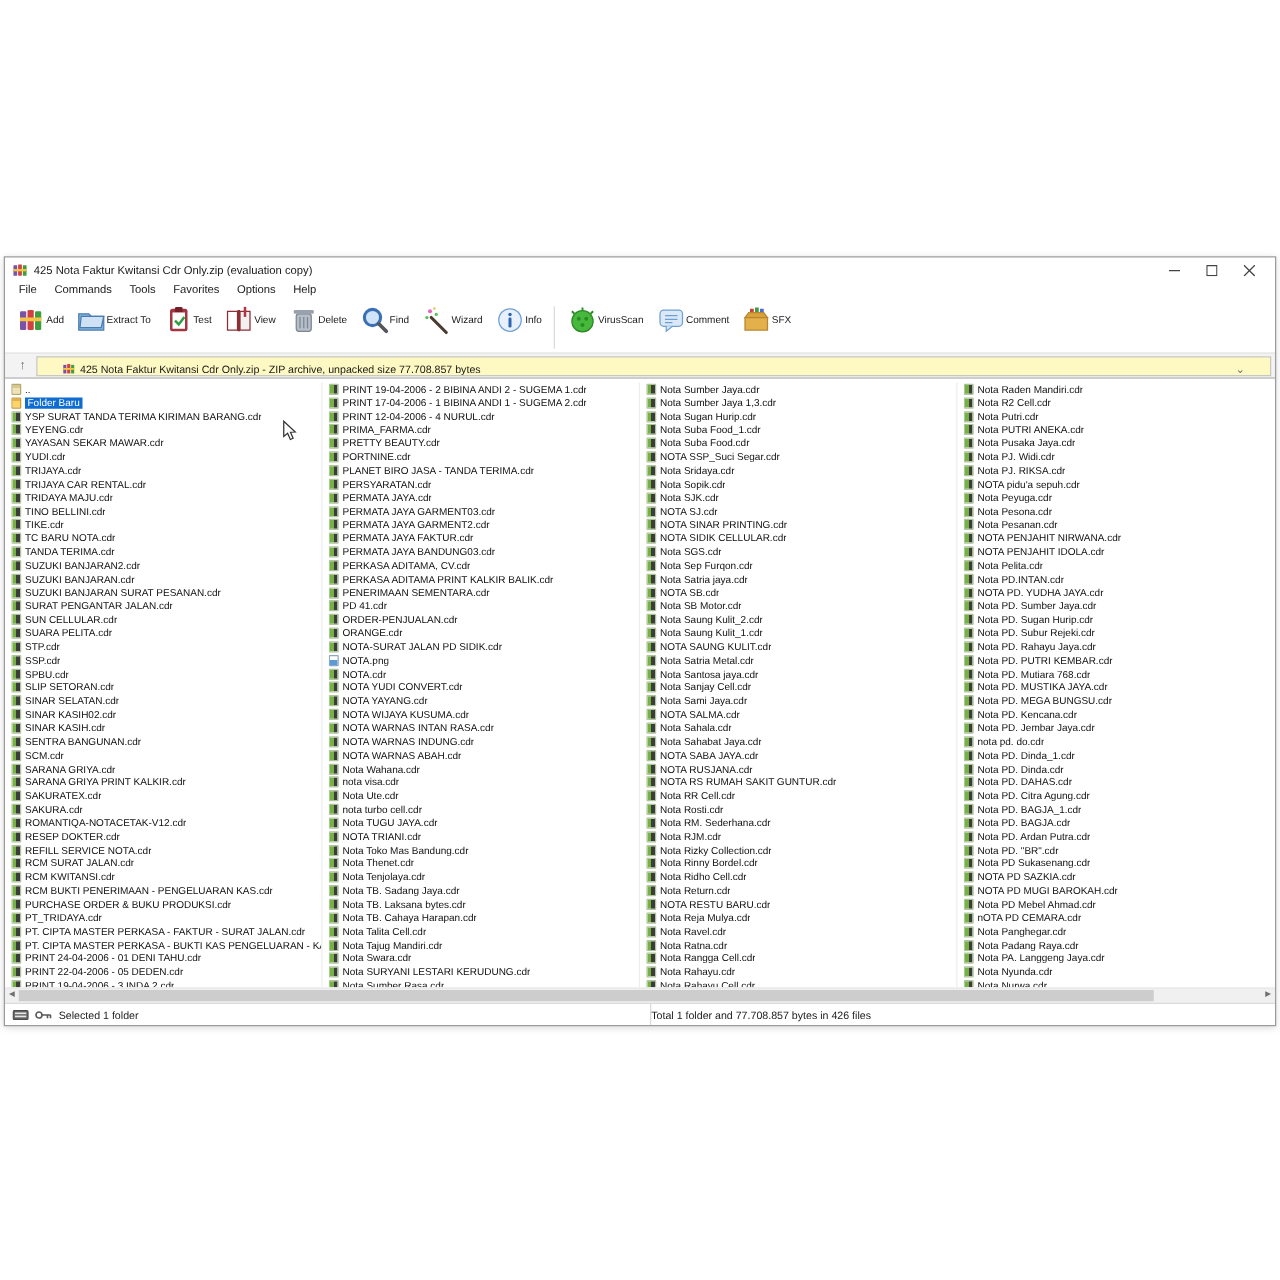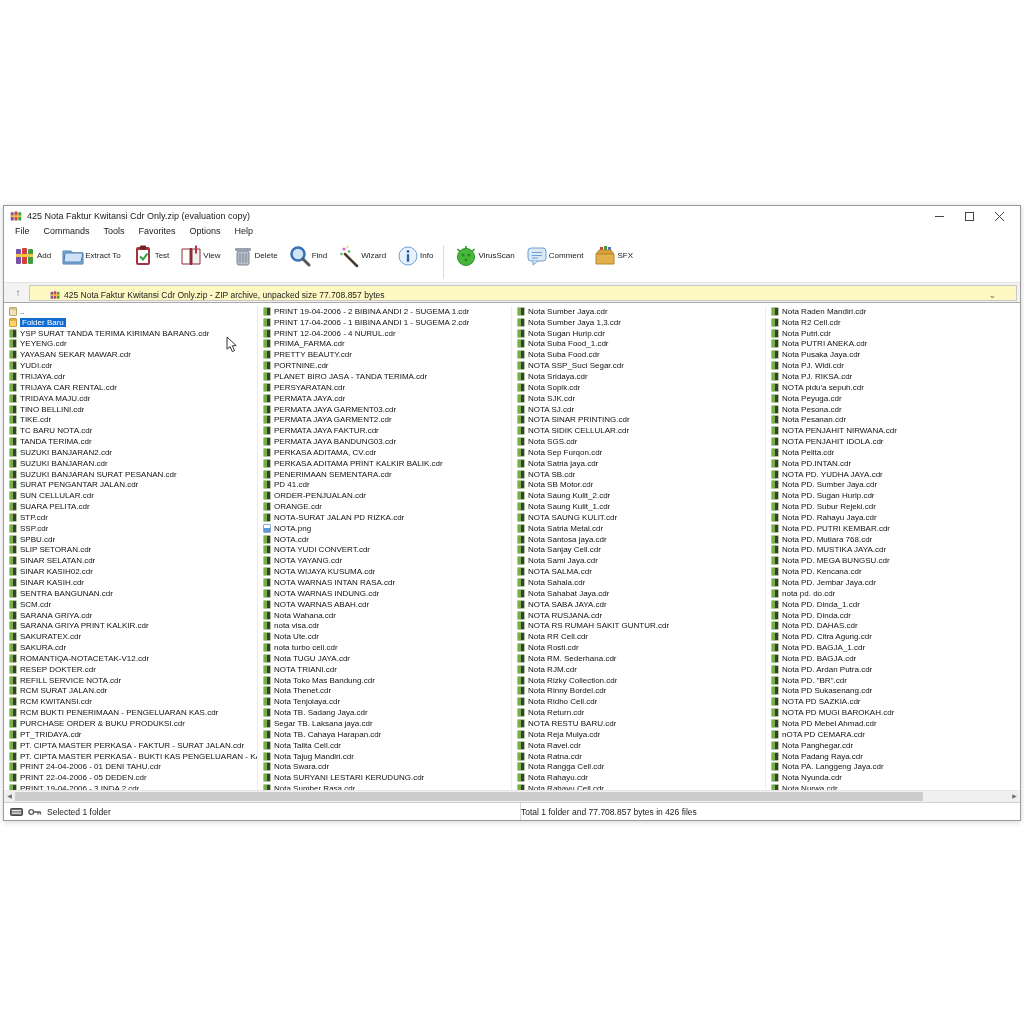--- a/index.html
+++ b/index.html
@@ -497,21 +497,21 @@
         <div class="row">
           <span class="fic cdr"></span>
           <span class="fname">ORDER-PENJUALAN.cdr</span>
         </div>
         <div class="row">
           <span class="fic cdr"></span>
           <span class="fname">ORANGE.cdr</span>
         </div>
         <div class="row">
           <span class="fic cdr"></span>
-          <span class="fname">NOTA-SURAT JALAN PD RIZKA.cdr</span>
+          <span class="fname">NOTA-SURAT JALAN PD SIDIK.cdr</span>
         </div>
         <div class="row">
           <span class="fic png"></span>
           <span class="fname">NOTA.png</span>
         </div>
         <div class="row">
           <span class="fic cdr"></span>
           <span class="fname">NOTA.cdr</span>
         </div>
         <div class="row">
@@ -573,21 +573,21 @@
         <div class="row">
           <span class="fic cdr"></span>
           <span class="fname">Nota Tenjolaya.cdr</span>
         </div>
         <div class="row">
           <span class="fic cdr"></span>
           <span class="fname">Nota TB. Sadang Jaya.cdr</span>
         </div>
         <div class="row">
           <span class="fic cdr"></span>
-          <span class="fname">Segar TB. Laksana jaya.cdr</span>
+          <span class="fname">Nota TB. Laksana bytes.cdr</span>
         </div>
         <div class="row">
           <span class="fic cdr"></span>
           <span class="fname">Nota TB. Cahaya Harapan.cdr</span>
         </div>
         <div class="row">
           <span class="fic cdr"></span>
           <span class="fname">Nota Talita Cell.cdr</span>
         </div>
         <div class="row">

